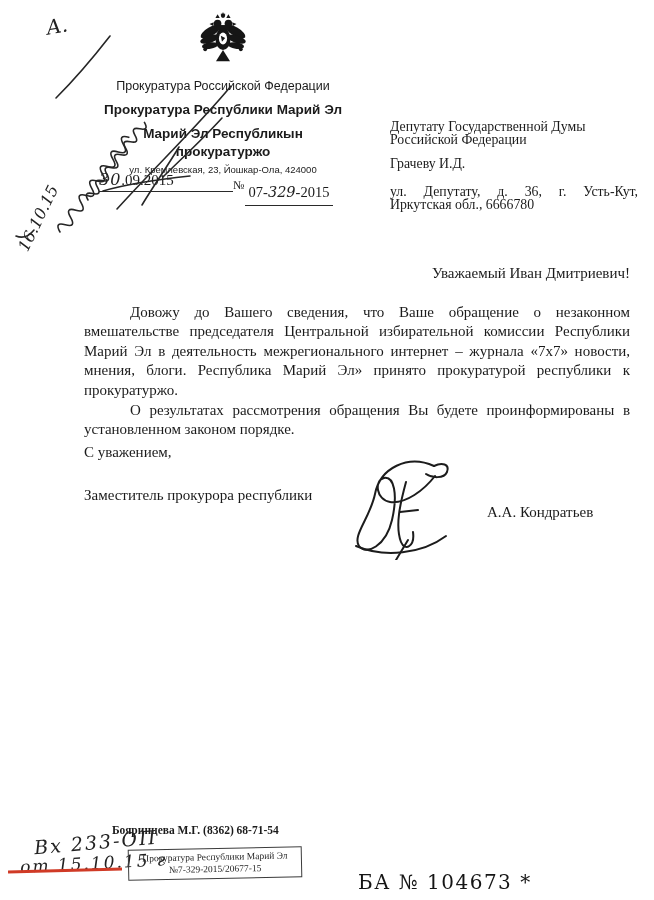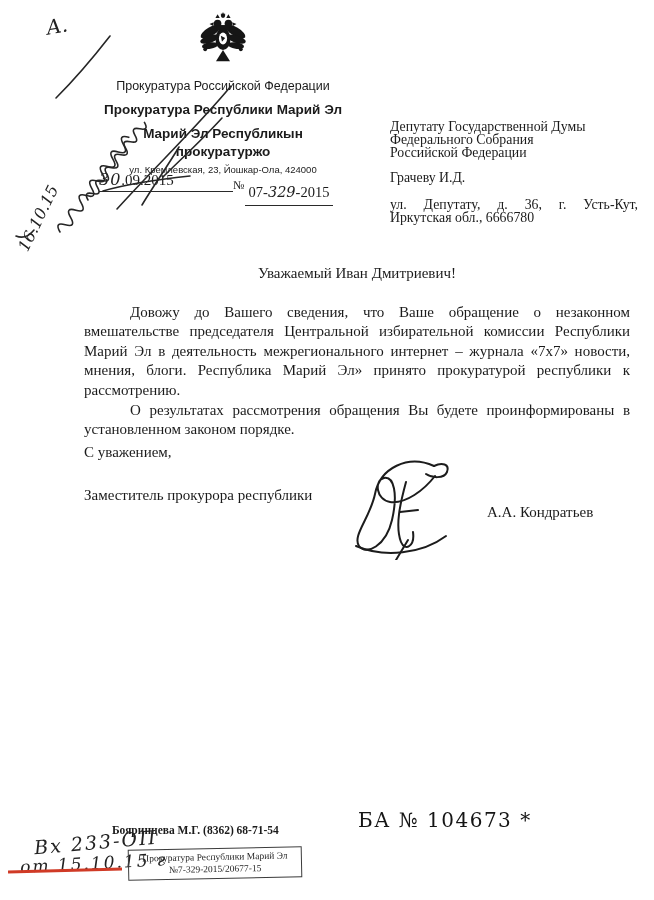--- a/index.html
+++ b/index.html
@@ -21,36 +21,36 @@
   .num-field{left:245px;top:184px;width:88px;height:21px;border-bottom:1.5px solid #2a2a2a;text-align:center;font-size:14.5px;white-space:nowrap;}
   .hand{font-family:"DejaVu Serif",serif;font-style:italic;color:#222;}
   .hand-num{font-size:16px;letter-spacing:1px;}
   
   .recipient{left:390px;top:84px;width:248px;font-size:13.8px;line-height:13.2px;margin-top:36px;}
   .r-name{margin-top:11px;}
   .r-addr{margin-top:14px;}
   .just{text-align:justify;text-align-last:justify;}
   
   .body-block{left:84px;top:264px;width:546px;font-size:15px;line-height:19.6px;}
-  .salutation{text-align:center;margin-bottom:19px;}
+  .salutation{text-align:right;margin-bottom:19px;}
   .bline{text-align:justify;text-align-last:justify;height:19.6px;overflow:hidden;}
   .bline.last{text-align:left;text-align-last:left;}
   .bline.indent{padding-left:46px;}
   .closing{left:84px;top:444px;font-size:15px;}
   .signer{left:84px;top:483px;font-size:15px;line-height:24.5px;text-align:right;}
   .signer-name{left:487px;top:504px;font-size:15px;}
   .sig-svg{left:334px;top:452px;width:132px;height:108px;}
   
   .executor{left:112px;top:824px;font-size:11.5px;font-weight:bold;}
   .in1{left:34px;top:831px;font-size:19px;transform:rotate(-5deg);letter-spacing:2px;}
   .in2{left:20px;top:853px;font-size:17px;transform:rotate(-3deg);letter-spacing:2px;}
   .red-line{left:8px;top:869px;width:114px;height:3px;background:#d03a26;transform:rotate(-1.5deg);}
   .stamp{left:128px;top:848px;width:168px;border:1.5px solid #3c3c3c;transform:rotate(-1.2deg);
          font-size:9.5px;line-height:11.5px;text-align:center;padding:3px 2px;color:#262626;}
-  .serial{left:358px;top:808px;font-size:20px;font-family:"DejaVu Serif",serif;letter-spacing:1.5px;color:#151515;}
+  .serial{left:358px;top:870px;font-size:20px;font-family:"DejaVu Serif",serif;letter-spacing:1.5px;color:#151515;}
   
   .corner-a{left:46px;top:14px;font-size:20px;transform:rotate(-10deg);}
   .corner-date{left:14px;top:246px;font-size:16px;transform:rotate(-64deg);transform-origin:0 0;white-space:nowrap;}
   .scribbles{left:0;top:0;width:654px;height:900px;pointer-events:none;z-index:5;}
 </style>
 </head>
 <body>
 
 <div id="page">
 
@@ -92,36 +92,35 @@
   <div class="abs date-field">
     <span class="hand hand-num">30</span><span>.09.2015</span>
   </div>
   <div class="abs num-sign">№</div>
   <div class="abs num-field">
     <span>07-</span><span class="hand">329</span><span>-2015</span>
   </div>
 
   <div class="abs recipient">
     <div>Депутату Государственной Думы</div>
-    <div>Федерального Собрания</div>
     <div>Российской Федерации</div>
     <div class="r-name">Грачеву И.Д.</div>
     <div class="r-addr">
       <div class="just">ул. Депутату, д. 36, г. Усть-Кут,</div>
       <div>Иркутская обл., 6666780</div>
     </div>
   </div>
 
   <div class="abs body-block">
     <div class="salutation">Уважаемый Иван Дмитриевич!</div>
     <div class="bline indent">Довожу до Вашего сведения, что Ваше обращение о незаконном</div>
     <div class="bline">вмешательстве председателя Центральной избирательной комиссии Республики</div>
     <div class="bline">Марий Эл в деятельность межрегионального интернет – журнала «7х7» новости,</div>
     <div class="bline">мнения, блоги. Республика Марий Эл» принято прокуратурой республики к</div>
-    <div class="bline last">рассмотрению.</div>
+    <div class="bline last">прокуратуржо.</div>
     <div class="bline indent">О результатах рассмотрения обращения Вы будете проинформированы в</div>
     <div class="bline last">установленном законом порядке.</div>
   </div>
 
   <div class="abs closing">С уважением,</div>
 
   <div class="abs signer">
     <div>Заместитель прокурора республики</div>
   </div>
   <svg class="abs sig-svg" viewBox="0 0 132 108">

